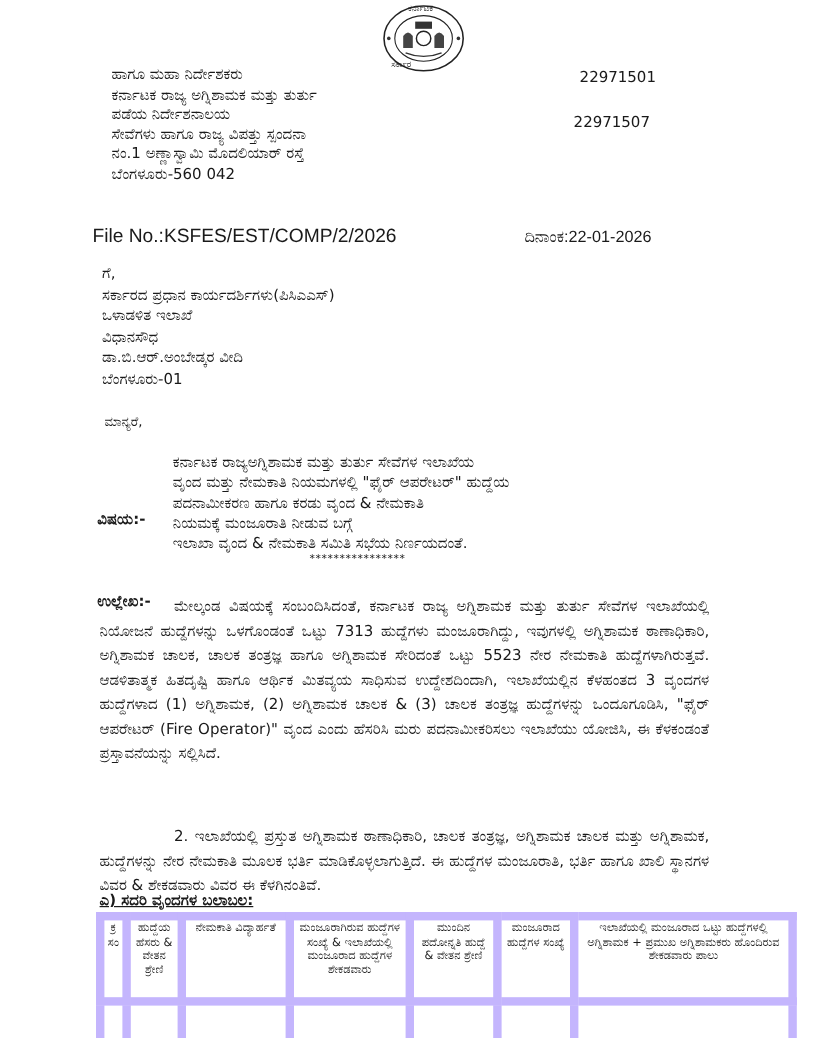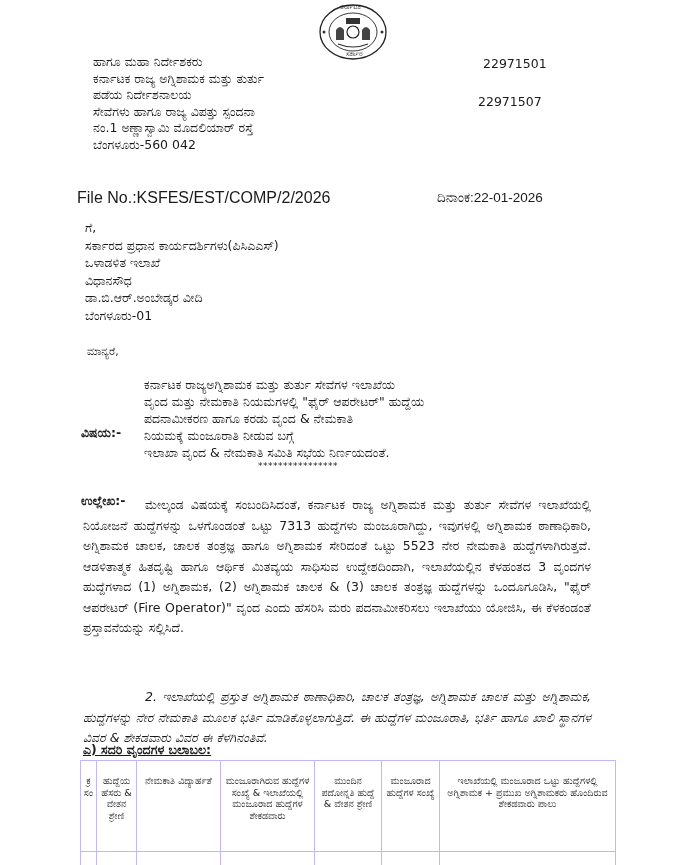--- a/index.html
+++ b/index.html
@@ -19,44 +19,44 @@
   .to div { white-space:nowrap; }
   .salut { left:87px; top:345px; font-size:11px; }
   .subject { position:absolute; left:81px; top:376px; font-size:12.5px; line-height:17px; }
   .subject .row { display:flex; }
   .subject .lbl { width:63px; font-weight:bold; white-space:nowrap;margin-top:48px; }
   .subject .lines div { white-space:nowrap; }
   .stars { left:258px; top:461px; font-size:9px; letter-spacing:0.5px; }
   .para { position:absolute; left:83px; width:508px; font-size:12.5px; line-height:20.5px; text-align:justify; }
   .para .ind { display:inline-block; width:62px; }
   .p1 { top:495px; }
-  .p2 { top:687px;font-style:italic; }
+  .p2 { top:687px; }
   .tbl-title { left:83px; top:742px; font-size:12.5px; text-decoration:underline; font-weight:bold; }
   table.main { position:absolute; left:80px; top:760px; border-collapse:collapse; font-size:9.5px; line-height:11.5px; }
-  table.main td { border:1px solid #c4b5fd; vertical-align:top; padding:14px 2px; text-align:center; }
+  table.main td { border:7px solid #c4b5fd; vertical-align:top; padding:1px 2px; text-align:center; }
   table.main tr.hdr td { height:62px; }
   table.main tr.body td { height:40px; border-bottom:none; }
 </style>
 </head>
 <body>
 
 <div class="emblem">
   <svg width="70" height="60" viewBox="0 0 70 60">
     <ellipse cx="35" cy="30" rx="33" ry="27" fill="none" stroke="#222" stroke-width="1.3"></ellipse>
     <ellipse cx="35" cy="30" rx="24" ry="19" fill="none" stroke="#222" stroke-width="0.9"></ellipse>
     <rect x="28" y="16" width="14" height="6" fill="#333"></rect>
     <circle cx="35" cy="30" r="6" fill="none" stroke="#222" stroke-width="1.2"></circle>
     <path d="M18 28 q4 -6 8 0 v10 h-8z" fill="#444"></path>
     <path d="M44 28 q4 -6 8 0 v10 h-8z" fill="#444"></path>
     <path d="M20 42 q15 6 30 0" fill="none" stroke="#333" stroke-width="1.2"></path>
     <circle cx="6" cy="30" r="1.5" fill="#333"></circle>
     <circle cx="64" cy="30" r="1.5" fill="#333"></circle>
   </svg>
   <div class="abs" style="left:22px;top:1px;font-size:7px;">ಕರ್ನಾಟಕ</div>
-  <div class="abs" style="left:28px;top:48px;font-size:7px;">ಸರ್ಕಾರ</div>
+  <div class="abs" style="left:8px;top:48px;font-size:7px;">ಸರ್ಕಾರ</div>
 </div>
 
 <div class="addr">
   <div>ಹಾಗೂ ಮಹಾ ನಿರ್ದೇಶಕರು</div>
   <div>ಕರ್ನಾಟಕ ರಾಜ್ಯ ಅಗ್ನಿಶಾಮಕ ಮತ್ತು ತುರ್ತು</div>
   <div>ಪಡೆಯ ನಿರ್ದೇಶನಾಲಯ</div>
   <div>ಸೇವೆಗಳು ಹಾಗೂ ರಾಜ್ಯ ವಿಪತ್ತು ಸ್ಪಂದನಾ</div>
   <div>ನಂ.1 ಅಣ್ಣಾಸ್ವಾಮಿ ಮೊದಲಿಯಾರ್ ರಸ್ತೆ</div>
   <div>ಬೆಂಗಳೂರು-560 042</div>
 </div>

